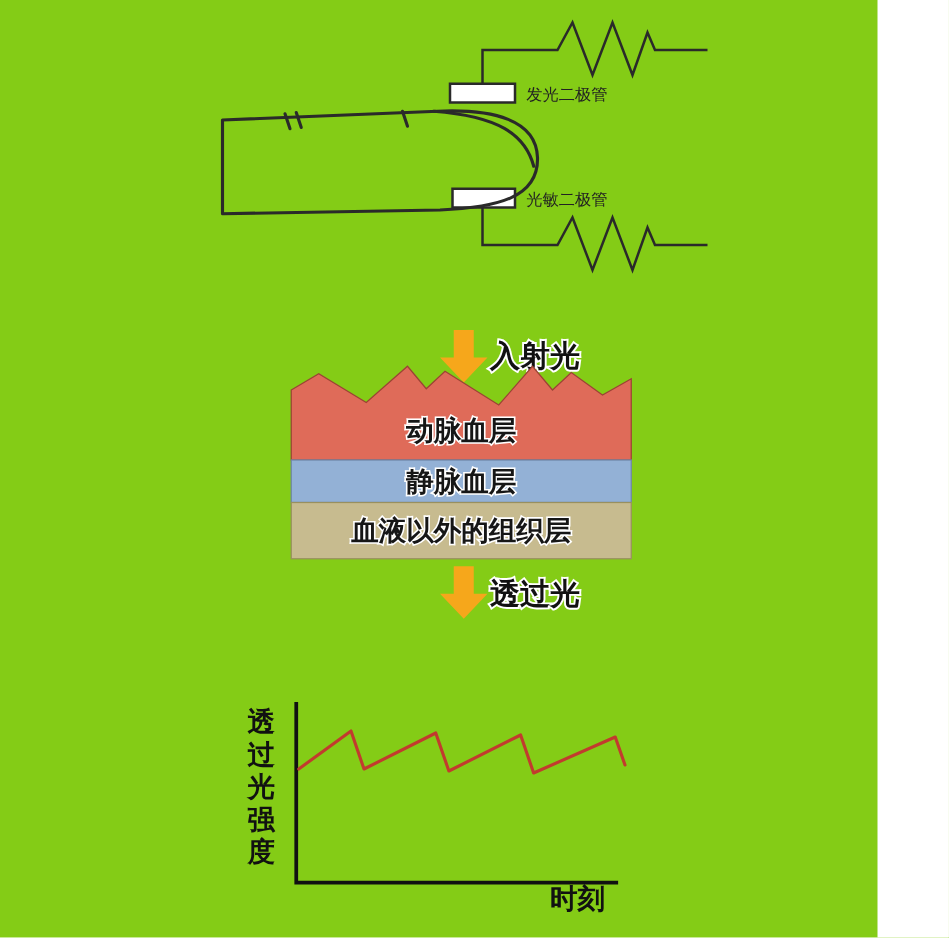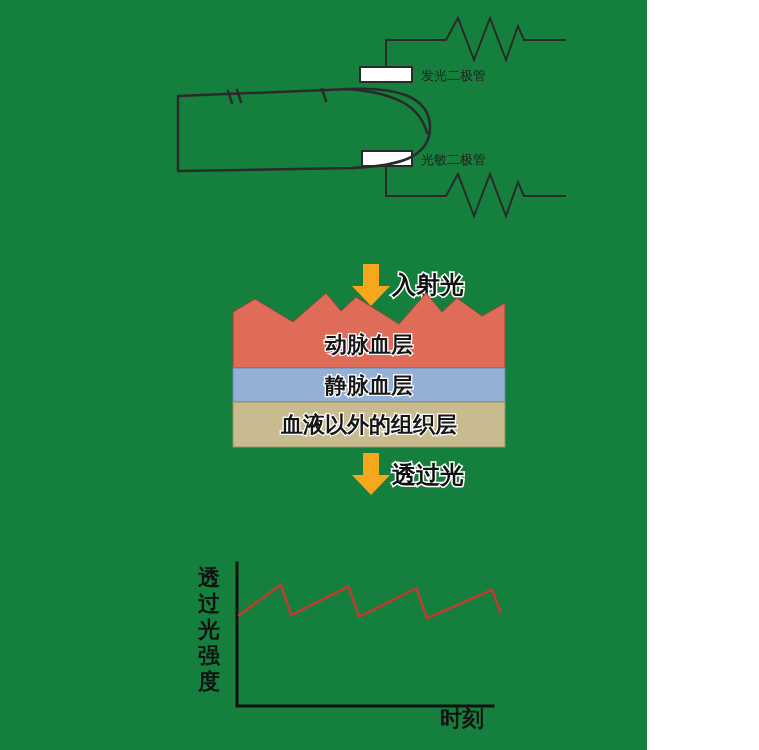--- a/index.html
+++ b/index.html
@@ -3,23 +3,23 @@
 <meta charset="utf-8">
 <style>
   html, body {
     margin: 0;
     padding: 0;
     background: #ffffff;
     font-family: "Liberation Sans", "DejaVu Sans", sans-serif;
   }
   .canvas {
     position: relative;
-    width: 647px;
+    width: 702px;
     height: 750px;
-    background: #15803d;
+    background: #84cc16;
     overflow: hidden;
   }
   svg text {
     font-family: "Liberation Sans", "DejaVu Sans", sans-serif;
   }
   .small-label {
     font-size: 13px;
     fill: #222222;
   }
   .outlined-label {

